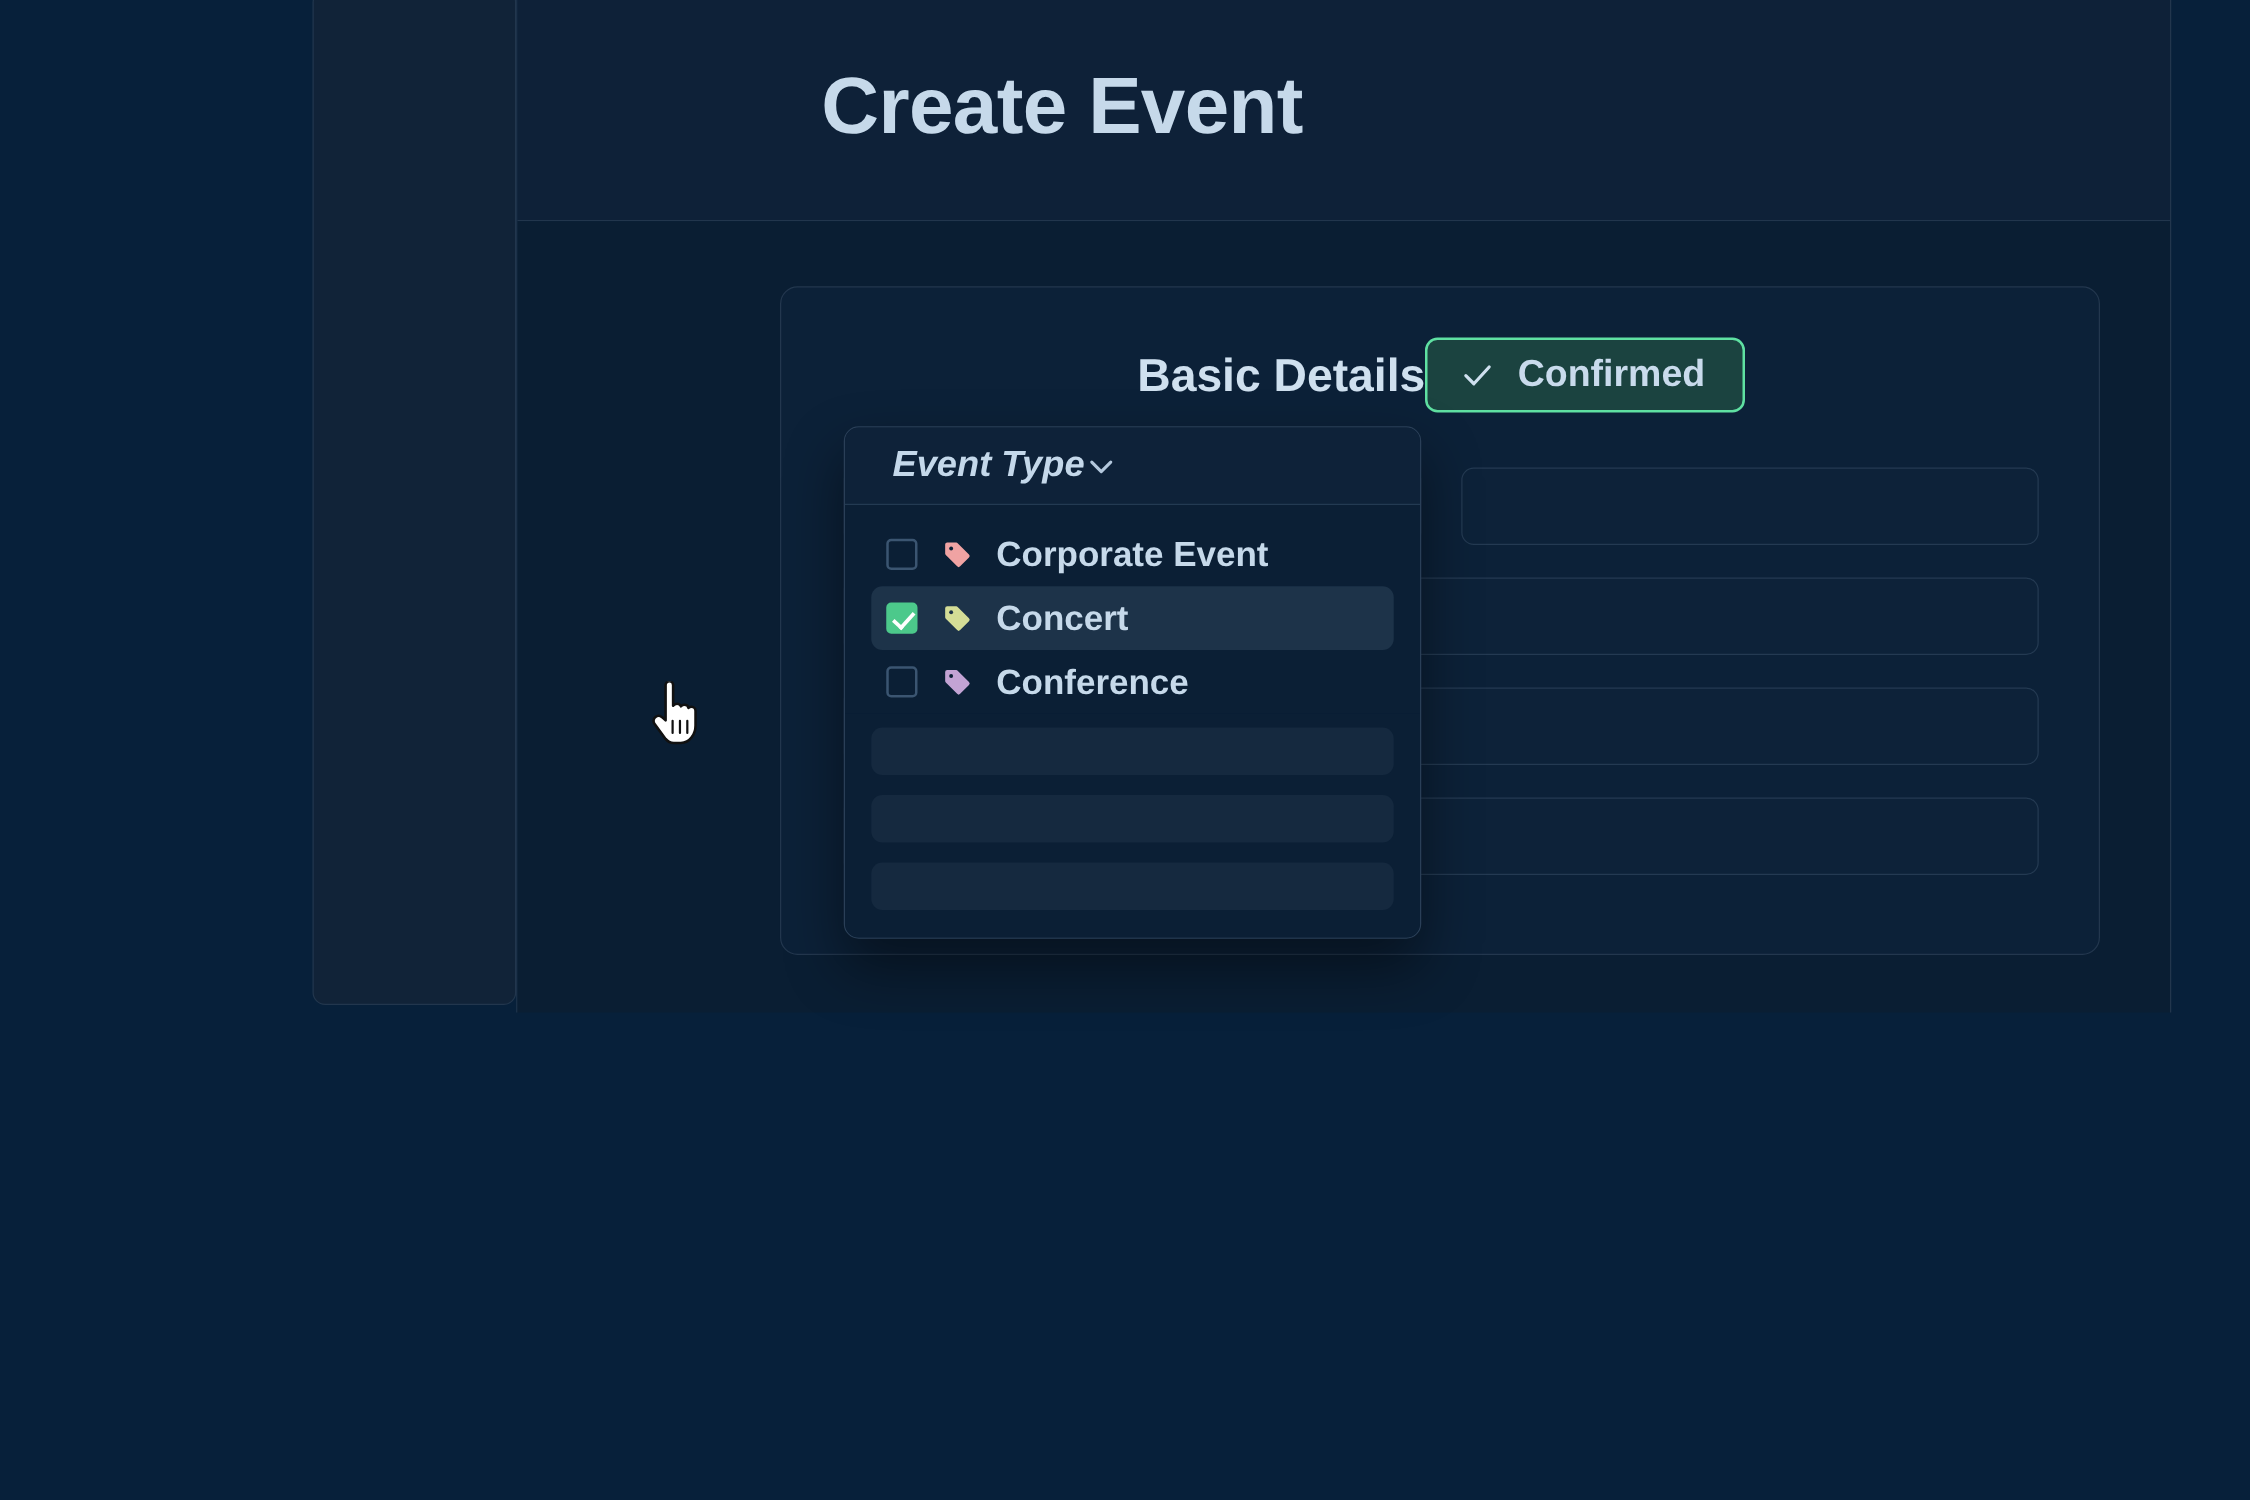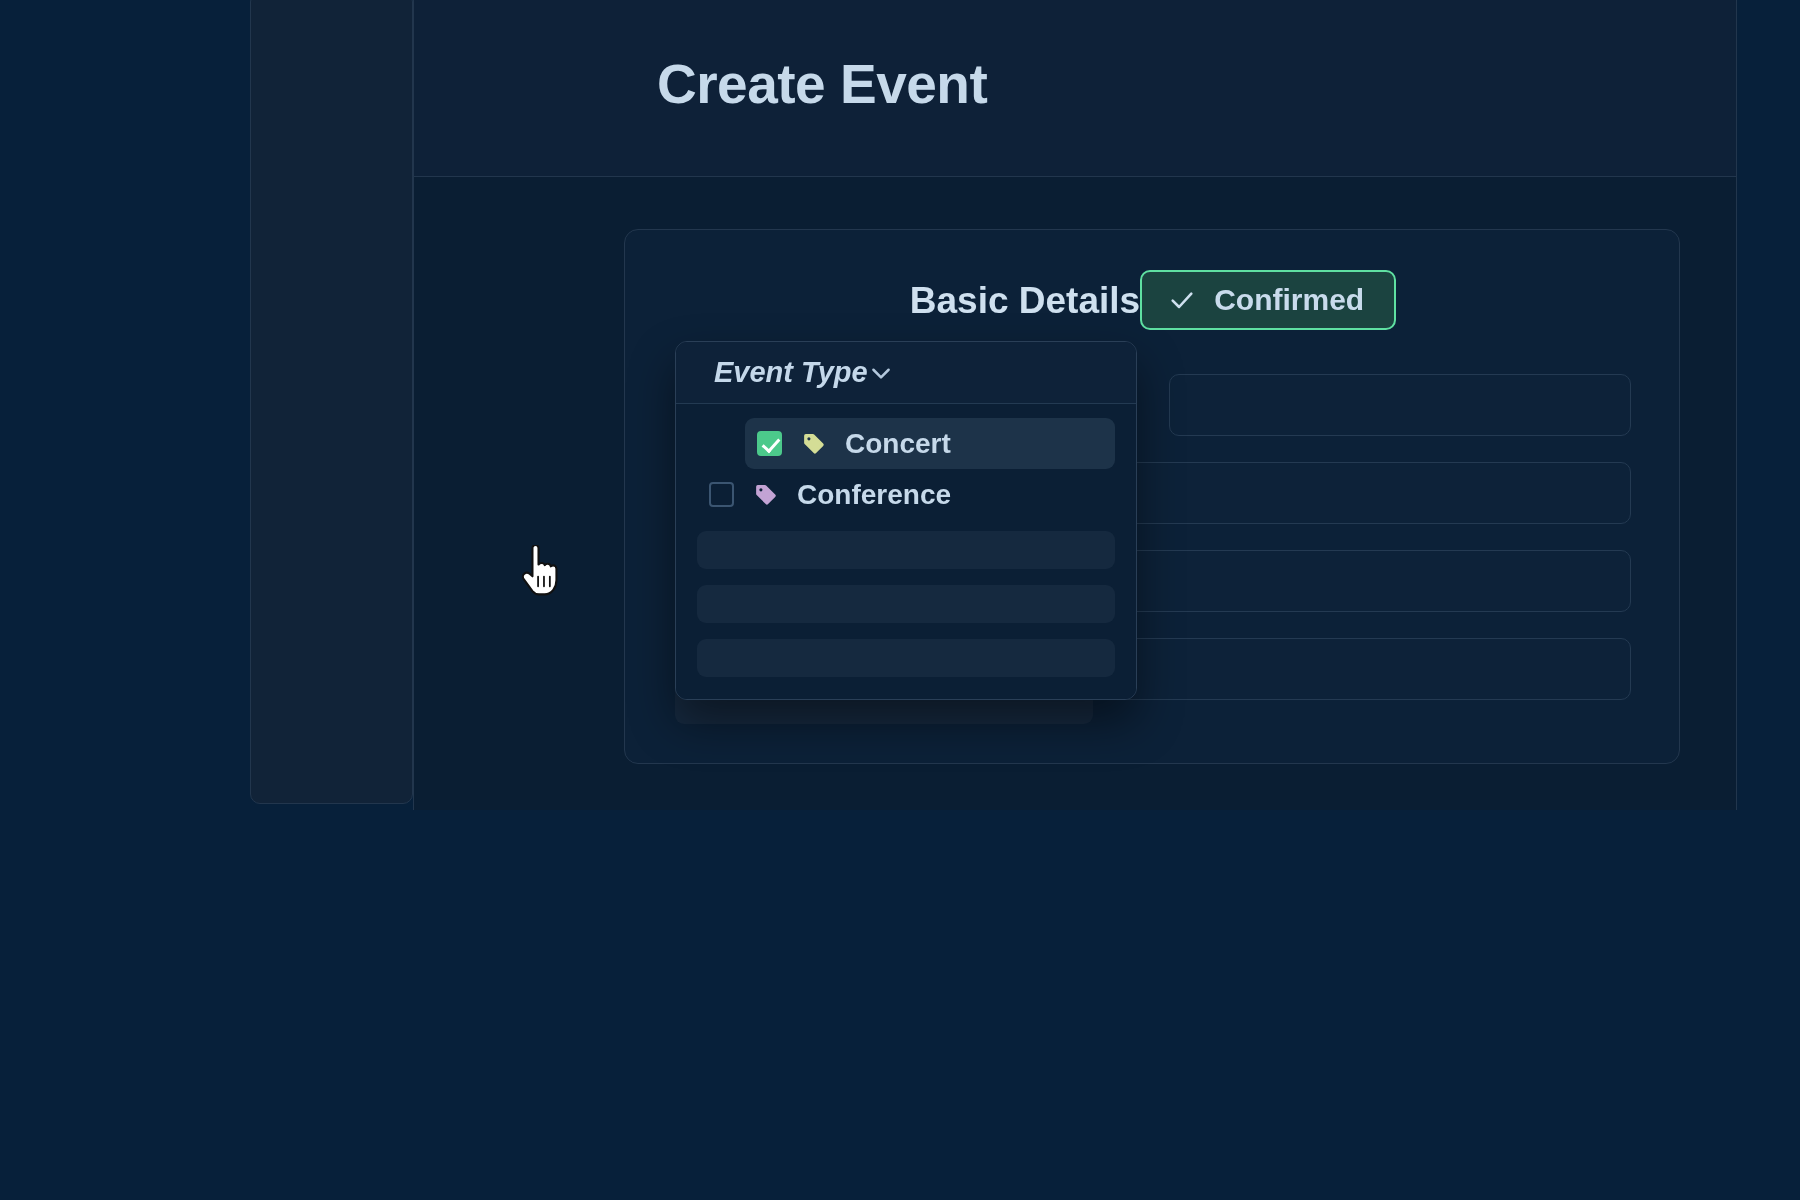--- a/index.html
+++ b/index.html
@@ -52,21 +52,21 @@
     height: 185px;
     flex: 0 0 185px;
     background: #0e2138;
     border-bottom: 1px solid #22364d;
     display: flex;
     align-items: center;
     padding-left: 243px;
   }
 
   .page-title {
-    font-size: 55px;
+    font-size: 64px;
     font-weight: bold;
     color: #c6d9ea;
     letter-spacing: -0.5px;
     line-height: 1;
   }
 
   
   .page-main {
     flex: 1 1 auto;
     background: #0a1e33;
@@ -202,21 +202,20 @@
     display: flex;
     align-items: center;
     gap: 19px;
     height: 51px;
     padding: 0 16px 0 12px;
     border-radius: 9px;
     cursor: pointer;
   }
   .option-row.is-active {
     background: #1d3349;
-    margin-left: 48px;
   }
 
   .opt-checkbox {
     width: 25px;
     height: 25px;
     flex: 0 0 25px;
     border: 2px solid #3b5571;
     border-radius: 4px;
     background: transparent;
     position: relative;
@@ -320,20 +319,28 @@
 
           <div class="dropdown-trigger">
             <span class="dd-value">Event Type</span>
             <svg class="chevron-down" viewBox="0 0 24 24" fill="none" aria-hidden="true">
               <path d="M5 9L12 16L19 9" stroke="currentColor" stroke-width="2.3" stroke-linecap="round" stroke-linejoin="round"></path>
             </svg>
           </div>
 
           <div class="dropdown-menu">
 
+            <div class="option-row">
+              <span class="opt-checkbox"></span>
+              <svg class="tag-icon" viewBox="0 0 24 24" style="color:#f0a3a3" aria-hidden="true">
+                <path d="M21.3 12.1 12.6 3.4a1.6 1.6 0 0 0-1.1-.5H4.6A1.6 1.6 0 0 0 3 4.5v6.9c0 .4.2.8.5 1.1l8.7 8.7a1.6 1.6 0 0 0 2.3 0l6.8-6.8a1.6 1.6 0 0 0 0-2.3Z" fill="currentColor"></path>
+                <circle cx="7.6" cy="7.5" r="1.5" fill="#0b1f35"></circle>
+              </svg>
+              <span class="opt-label">Corporate Event</span>
+            </div>
 
             <div class="option-row is-active">
               <span class="opt-checkbox checked"></span>
               <svg class="tag-icon" viewBox="0 0 24 24" style="color:#d4dd96" aria-hidden="true">
                 <path d="M21.3 12.1 12.6 3.4a1.6 1.6 0 0 0-1.1-.5H4.6A1.6 1.6 0 0 0 3 4.5v6.9c0 .4.2.8.5 1.1l8.7 8.7a1.6 1.6 0 0 0 2.3 0l6.8-6.8a1.6 1.6 0 0 0 0-2.3Z" fill="currentColor"></path>
                 <circle cx="7.6" cy="7.5" r="1.5" fill="#1d3349"></circle>
               </svg>
               <span class="opt-label">Concert</span>
             </div>
 

